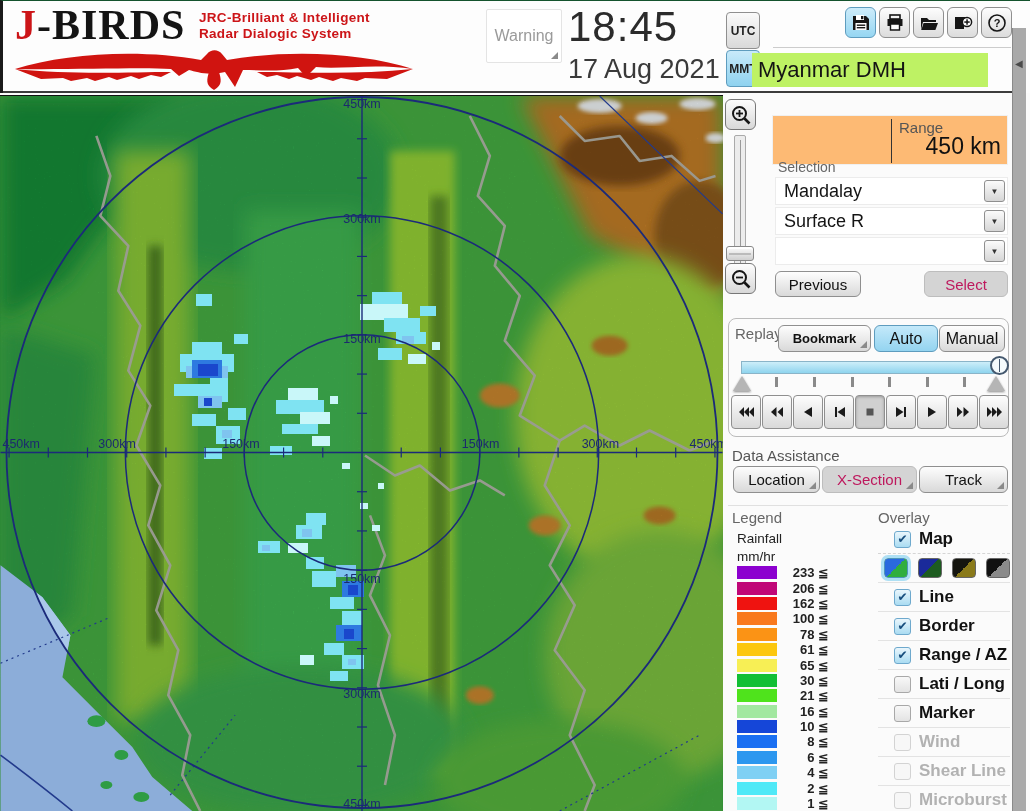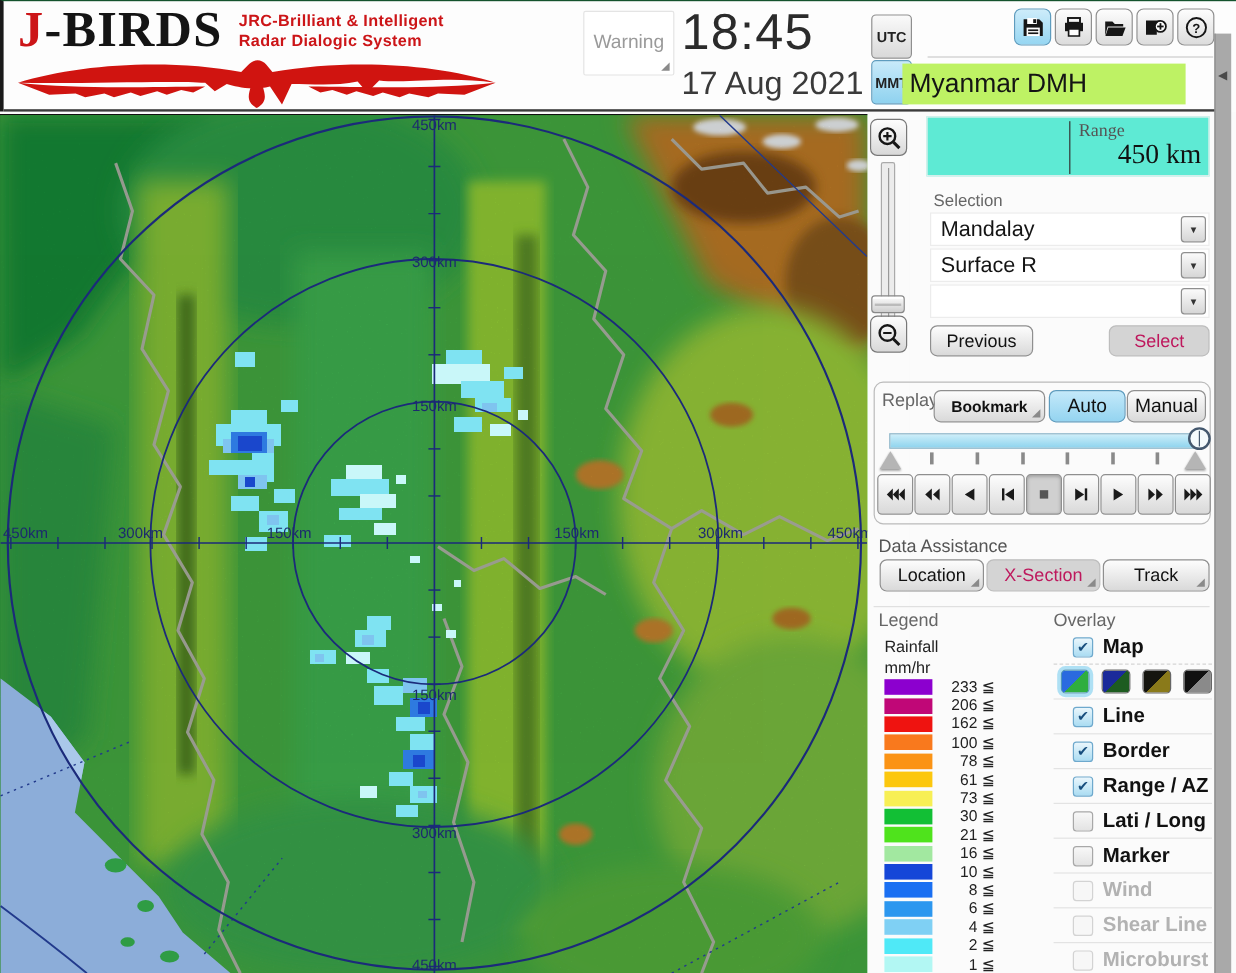--- a/index.html
+++ b/index.html
@@ -45,21 +45,21 @@
   .zoombtn{position:absolute;left:2px;width:31px;height:31px;border:1px solid #777;border-radius:6px;
     background:linear-gradient(#fdfdfd,#d8d8d8);display:flex;align-items:center;justify-content:center;cursor:pointer;}
   .zoom-track{position:absolute;left:11px;top:40px;width:12px;height:146px;background:#ececec;
     border:1px solid #aaa;border-radius:2px;}
   .zoom-track:after{content:"";position:absolute;left:5px;top:4px;width:1px;height:136px;background:#999;}
   .zoom-handle{position:absolute;left:3px;top:151px;width:28px;height:15px;border:1px solid #888;border-radius:3px;
     background:linear-gradient(#fcfcfc,#cfcfcf);box-shadow:inset 0 2px 0 #fff;cursor:pointer;}
   .zoom-handle:after{content:"";position:absolute;left:2px;top:6px;width:22px;height:2px;background:#bbb;}
   
   .panel{position:absolute;left:758px;top:95px;width:254px;height:716px;background:#fbfbfb;}
-  .rangebox{position:absolute;left:14px;top:2px;width:236px;height:50px;background:#5eead4;border:1px solid #f0f0f0;font-family:Liberation Serif, serif;}
+  .rangebox{position:absolute;left:14px;top:20px;width:236px;height:50px;background:#fdba74;border:1px solid #f0f0f0;}
   .rangebox .vline{position:absolute;left:118px;top:3px;width:1px;height:44px;background:#333;}
   .range-label{position:absolute;left:126px;top:3px;font-size:15px;color:#555;}
   .range-value{position:absolute;right:6px;bottom:4px;font-size:23px;color:#111;}
   .sec-label{position:absolute;font-size:14px;color:#666;}
   .dd{position:absolute;left:17px;width:233px;height:28px;background:#fff;border:1px solid #ececec;}
   .dd .val{position:absolute;left:8px;top:3px;font-size:18px;color:#141414;}
   .dd .arrowbtn{position:absolute;right:2px;top:2px;width:21px;height:22px;border:1px solid #8f8f8f;border-radius:3px;
     background:linear-gradient(#fbfbfb,#d6d6d6);font-size:8px;color:#333;display:flex;align-items:center;justify-content:center;cursor:pointer;}
   .btn{border:1px solid #8f8f8f;border-radius:6px;background:linear-gradient(#fdfdfd,#d9d9d9);
     font-size:15px;color:#111;display:flex;align-items:center;justify-content:center;cursor:pointer;position:absolute;}
@@ -79,21 +79,21 @@
   .transport{position:absolute;left:2px;top:76px;display:flex;}
   .tbtn{width:30px;height:34px;margin-right:1px;border:1px solid #8f8f8f;border-radius:4px;
     background:linear-gradient(#fdfdfd,#d9d9d9);display:flex;align-items:center;justify-content:center;cursor:pointer;}
   .tbtn.pressed{background:#d0d0d0;box-shadow:inset 0 1px 3px #999;}
   
   .da-sep{position:absolute;left:-30px;top:410px;width:280px;height:1px;background:#e0e0e0;}
   
   .legend-title{position:absolute;left:-21px;top:435px;font-size:13.5px;color:#222;line-height:1.3;}
   .lg-row{display:flex;align-items:center;height:15.4px;}
   .lg-swatch{width:40px;height:13px;margin-left:0px;}
-  .lg-label{width:52px;text-align:right;font-size:13px;color:#222;}
+  .lg-label{width:52px;text-align:right;font-size:13px;color:#222;font-weight:bold;}
   #legend-rows{position:absolute;left:-21px;top:470px;width:110px;}
   
   .ov-label{position:absolute;left:120px;top:414px;font-size:15px;color:#666;}
   #overlay-list{position:absolute;left:120px;top:430px;width:132px;}
   .ov-row{display:flex;align-items:center;height:29px;border-bottom:1px solid #e3e3e3;padding-left:16px;}
   .ov-row.first{border-bottom:1px dashed #d5d5d5;}
   .cb{width:17px;height:17px;border-radius:3px;margin-right:8px;display:flex;align-items:center;justify-content:center;
     font-size:12px;flex:none;cursor:pointer;}
   .cb.checked{background:linear-gradient(#eaf6fc,#aadcf2);border:1px solid #6ea9cd;color:#174d7d;font-weight:bold;}
   .cb.unchecked{background:linear-gradient(#f8f8f8,#e3e3e3);border:1px solid #a8a8a8;color:transparent;}
@@ -533,21 +533,21 @@
         <div class="lg-row">
           <span class="lg-swatch" style="background: rgb(251, 147, 21);"></span>
           <span class="lg-label">78 ≦</span>
         </div>
         <div class="lg-row">
           <span class="lg-swatch" style="background: rgb(252, 199, 14);"></span>
           <span class="lg-label">61 ≦</span>
         </div>
         <div class="lg-row">
           <span class="lg-swatch" style="background: rgb(247, 239, 85);"></span>
-          <span class="lg-label">73 ≦</span>
+          <span class="lg-label">65 ≦</span>
         </div>
         <div class="lg-row">
           <span class="lg-swatch" style="background: rgb(18, 191, 53);"></span>
           <span class="lg-label">30 ≦</span>
         </div>
         <div class="lg-row">
           <span class="lg-swatch" style="background: rgb(79, 227, 28);"></span>
           <span class="lg-label">21 ≦</span>
         </div>
         <div class="lg-row">

